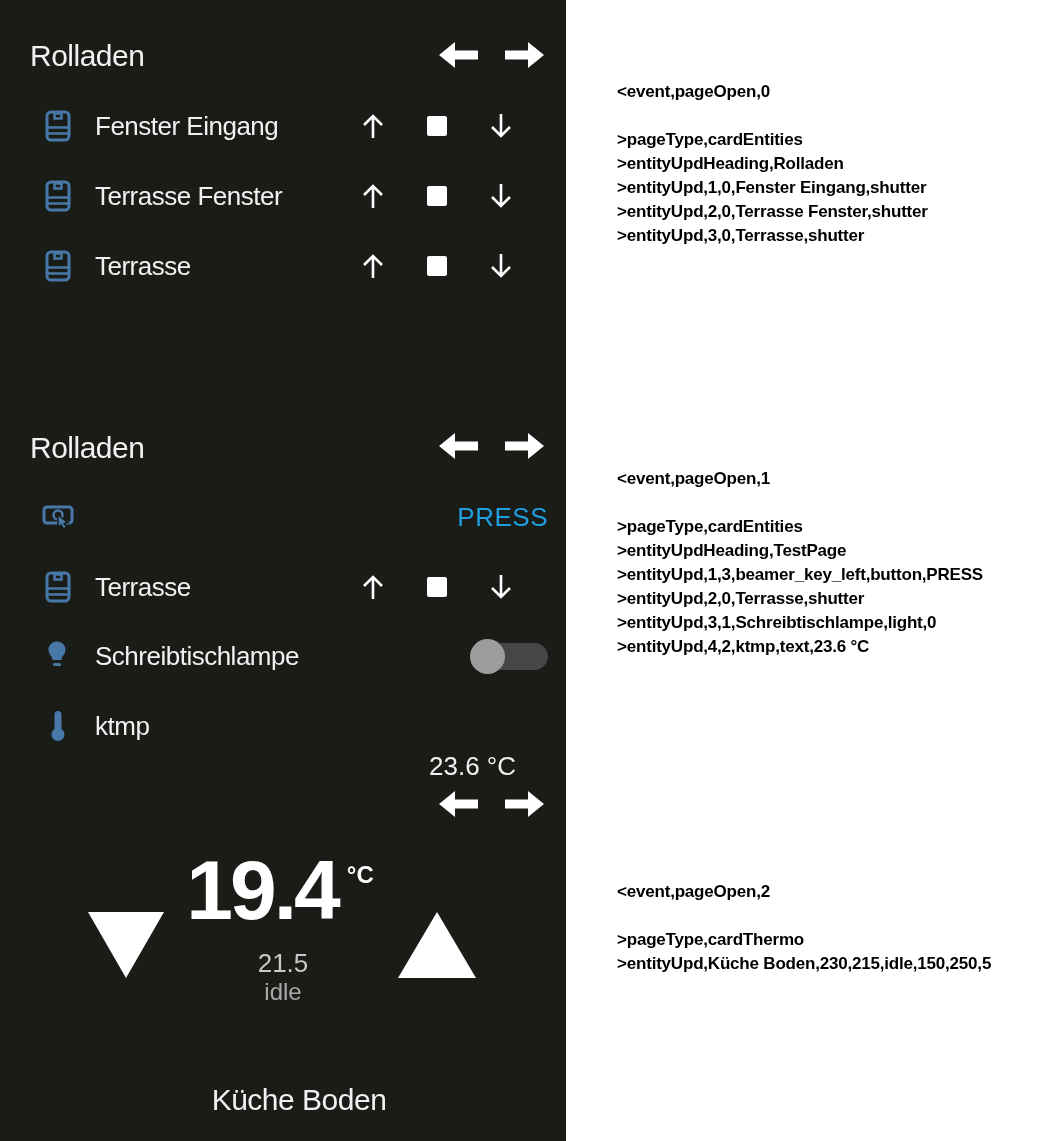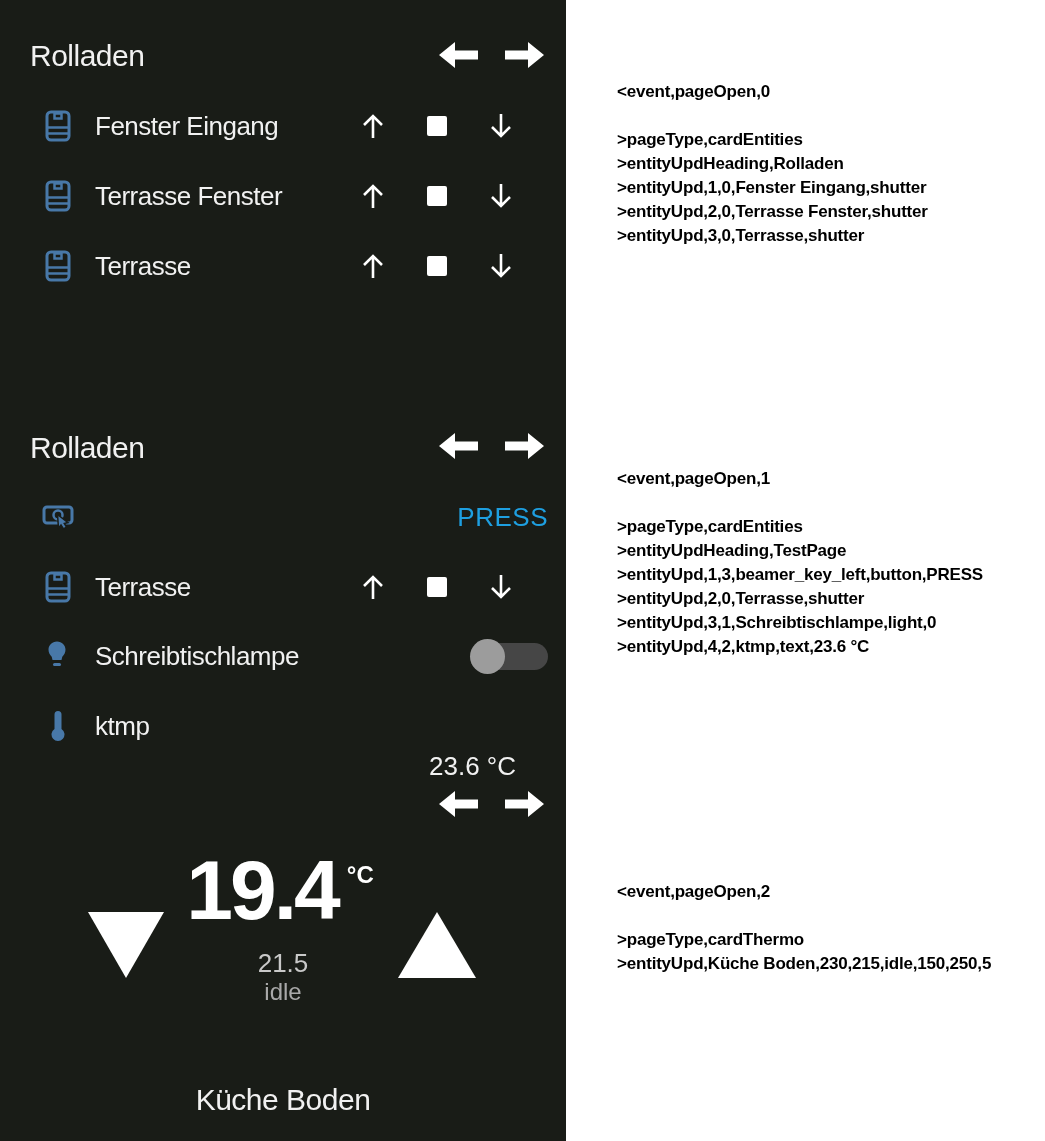--- a/index.html
+++ b/index.html
@@ -54,21 +54,21 @@
     color:#ffffff;white-space:nowrap;
   }
   .temp-num{font-size:84px;font-weight:bold;letter-spacing:-3px;line-height:76px;}
   .temp-unit{
     display:inline-block;font-size:24px;font-weight:bold;letter-spacing:0;
     transform:translateY(-36px);margin-left:9px;
   }
   .tri{position:absolute;}
   .target-temp{position:absolute;left:0;top:948px;width:566px;text-align:center;font-size:26px;color:var(--text-dim);}
   .thermo-state{position:absolute;left:0;top:978px;width:566px;text-align:center;font-size:24px;color:var(--text-dimmer);}
-  .thermo-heading{position:absolute;left:0;top:1083px;width:566px;text-align:center;font-size:30px;color:var(--text-light);letter-spacing:-0.5px;}
+  .thermo-heading{position:absolute;left:0;top:1083px;width:566px;text-align:center;font-size:30px;color:var(--text-light);letter-spacing:-0.5px;padding-left:16px;}
   .log-block{position:absolute;left:617px;color:#000000;font-size:17px;font-weight:bold;letter-spacing:-0.2px;}
   .log-line{height:24px;line-height:24px;white-space:nowrap;}
   .log-line.gap{margin-top:24px;}
 </style>
 </head>
 <body>
 
 <div class="panel">
 
   <div>

